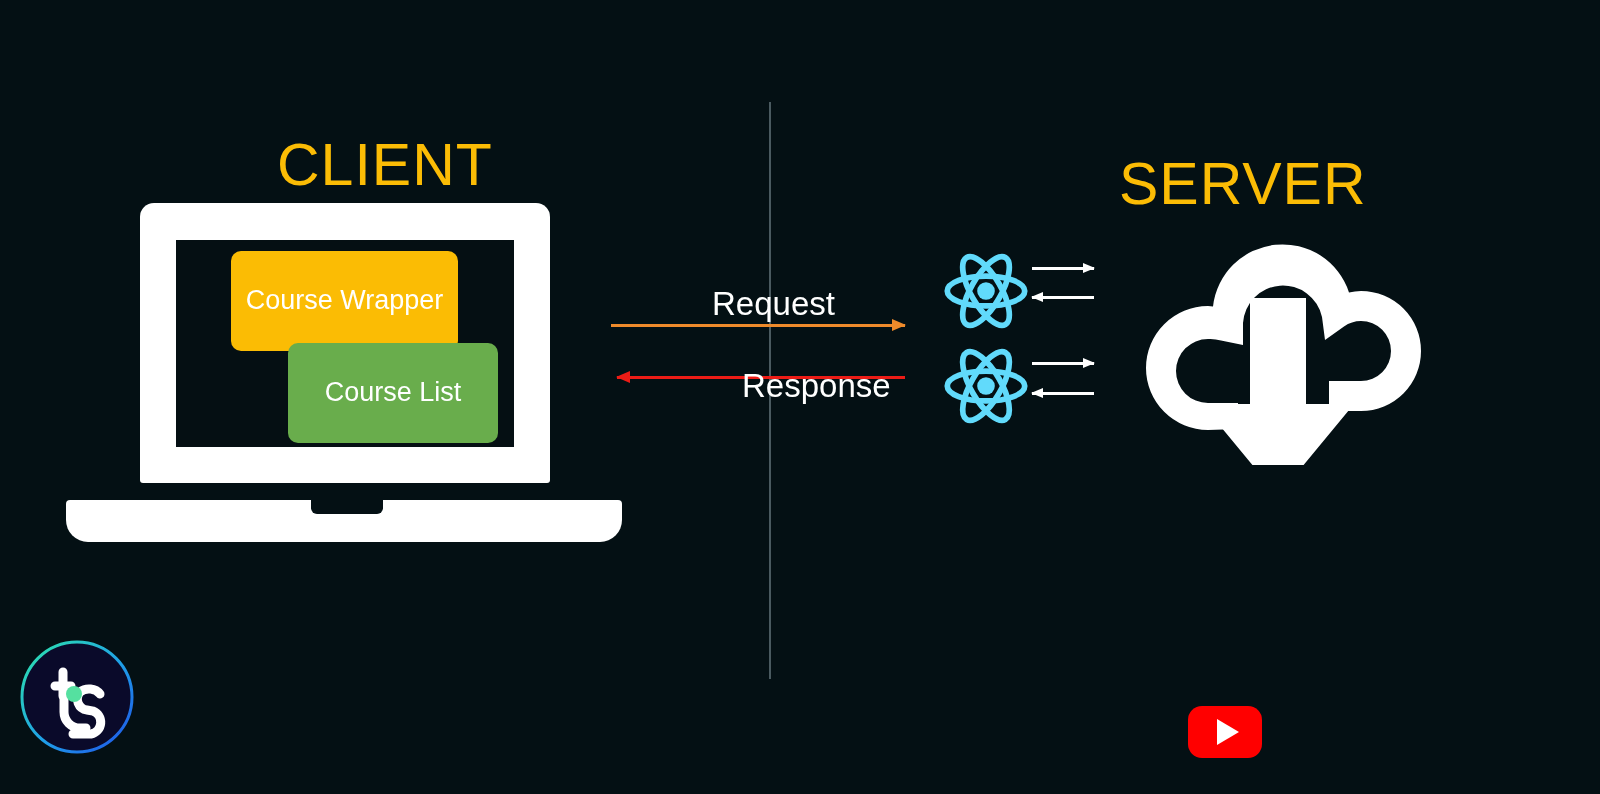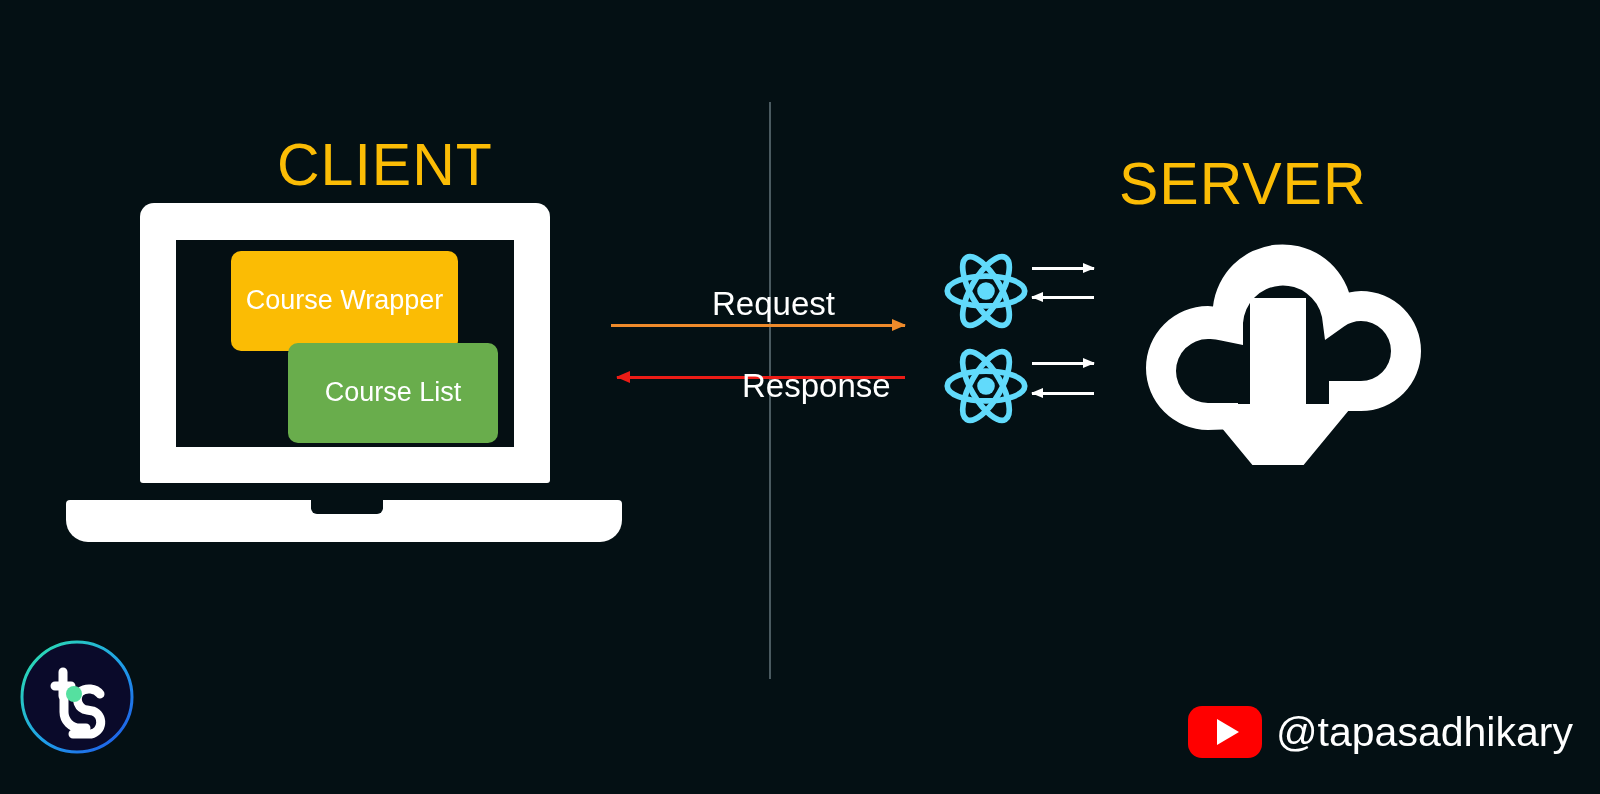--- a/index.html
+++ b/index.html
@@ -303,16 +303,15 @@
       <path d="M46 48 l0 26 a16 16 0 0 0 16 16 l6 0" stroke="#ffffff" stroke-width="9" stroke-linecap="round" fill="none"></path>
       <path d="M82 56 a13 11 0 0 0 -20 -2 a11 11 0 0 0 7 18 l6 1 a12 12 0 0 1 -2 23 l-18 0" stroke="#ffffff" stroke-width="9" stroke-linecap="round" fill="none"></path>
       <circle cx="56" cy="56" r="8" fill="#55e0a0"></circle>
     </svg>
   </div>
 
   <div id="yt-handle">
     <div id="yt-icon">
       <div id="yt-play"></div>
     </div>
-    <div id="yt-text">@tapasadhikary</div>
   </div>
 
 </div>
 
 </body></html>

